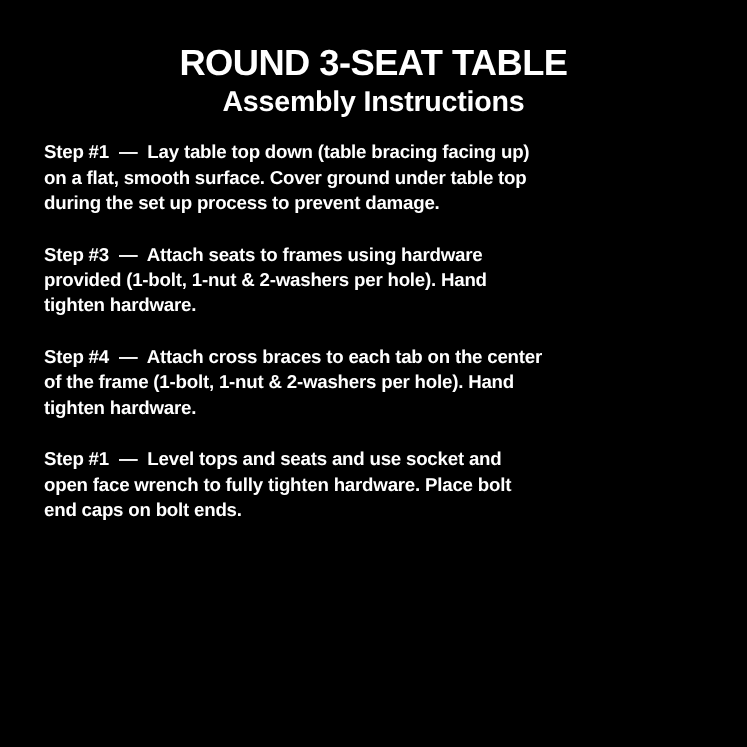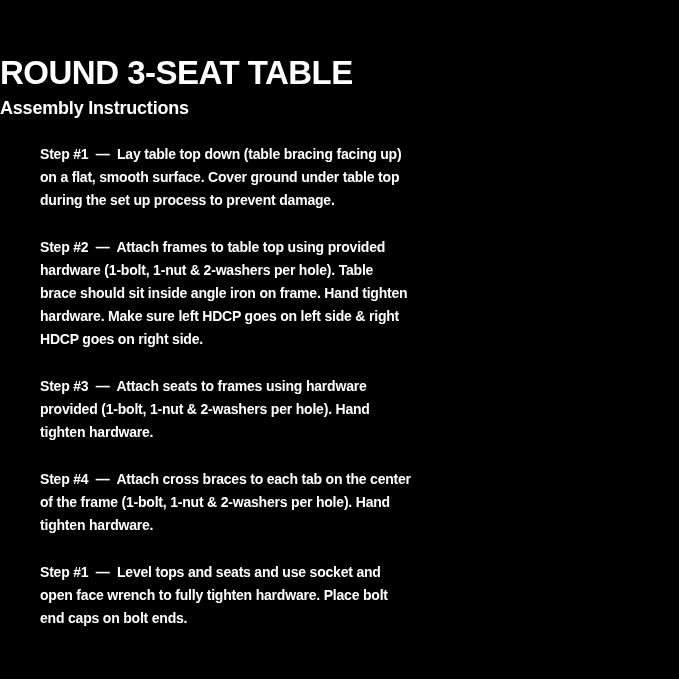--- a/index.html
+++ b/index.html
@@ -12,62 +12,57 @@
     width: 679px;
     height: 679px;
     background: #000000;
     color: #ffffff;
     font-family: "Liberation Sans", sans-serif;
     font-weight: 700;
     overflow: hidden;
     box-sizing: border-box;
   }
   .header {
-    padding-top: 54px;
-    text-align: left;
+    padding-top: 38px;
+    text-align: center;
   }
   .title {
     font-size: 33px;
     line-height: 38px;
     letter-spacing: -0.5px;
   }
   .subtitle {
-    font-size: 18px;
+    font-size: 26px;
     line-height: 27px;
     margin-top: 3px;
     letter-spacing: -0.2px;
   }
   .steps {
     margin: 21px 15px 0 40px;
   }
   .step {
-    font-size: 14px;
+    font-size: 17px;
     line-height: 23px;
     letter-spacing: -0.2px;
     margin: 0 0 24px 0;
     white-space: pre;
   }
 </style>
 </head>
 <body>
 
 <div class="sheet">
   <div class="header">
     <div class="title">ROUND 3-SEAT TABLE</div>
     <div class="subtitle">Assembly Instructions</div>
   </div>
   <div class="steps">
     <p class="step">Step #1  —  Lay table top down (table bracing facing up)
 on a flat, smooth surface. Cover ground under table top
 during the set up process to prevent damage.</p>
-    <p class="step">Step #2  —  Attach frames to table top using provided
-hardware (1-bolt, 1-nut &amp; 2-washers per hole). Table
-brace should sit inside angle iron on frame. Hand tighten
-hardware. Make sure left HDCP goes on left side &amp; right
-HDCP goes on right side.</p>
     <p class="step">Step #3  —  Attach seats to frames using hardware
 provided (1-bolt, 1-nut &amp; 2-washers per hole). Hand
 tighten hardware.</p>
     <p class="step">Step #4  —  Attach cross braces to each tab on the center
 of the frame (1-bolt, 1-nut &amp; 2-washers per hole). Hand
 tighten hardware.</p>
     <p class="step">Step #1  —  Level tops and seats and use socket and
 open face wrench to fully tighten hardware. Place bolt
 end caps on bolt ends.</p>
   </div>

